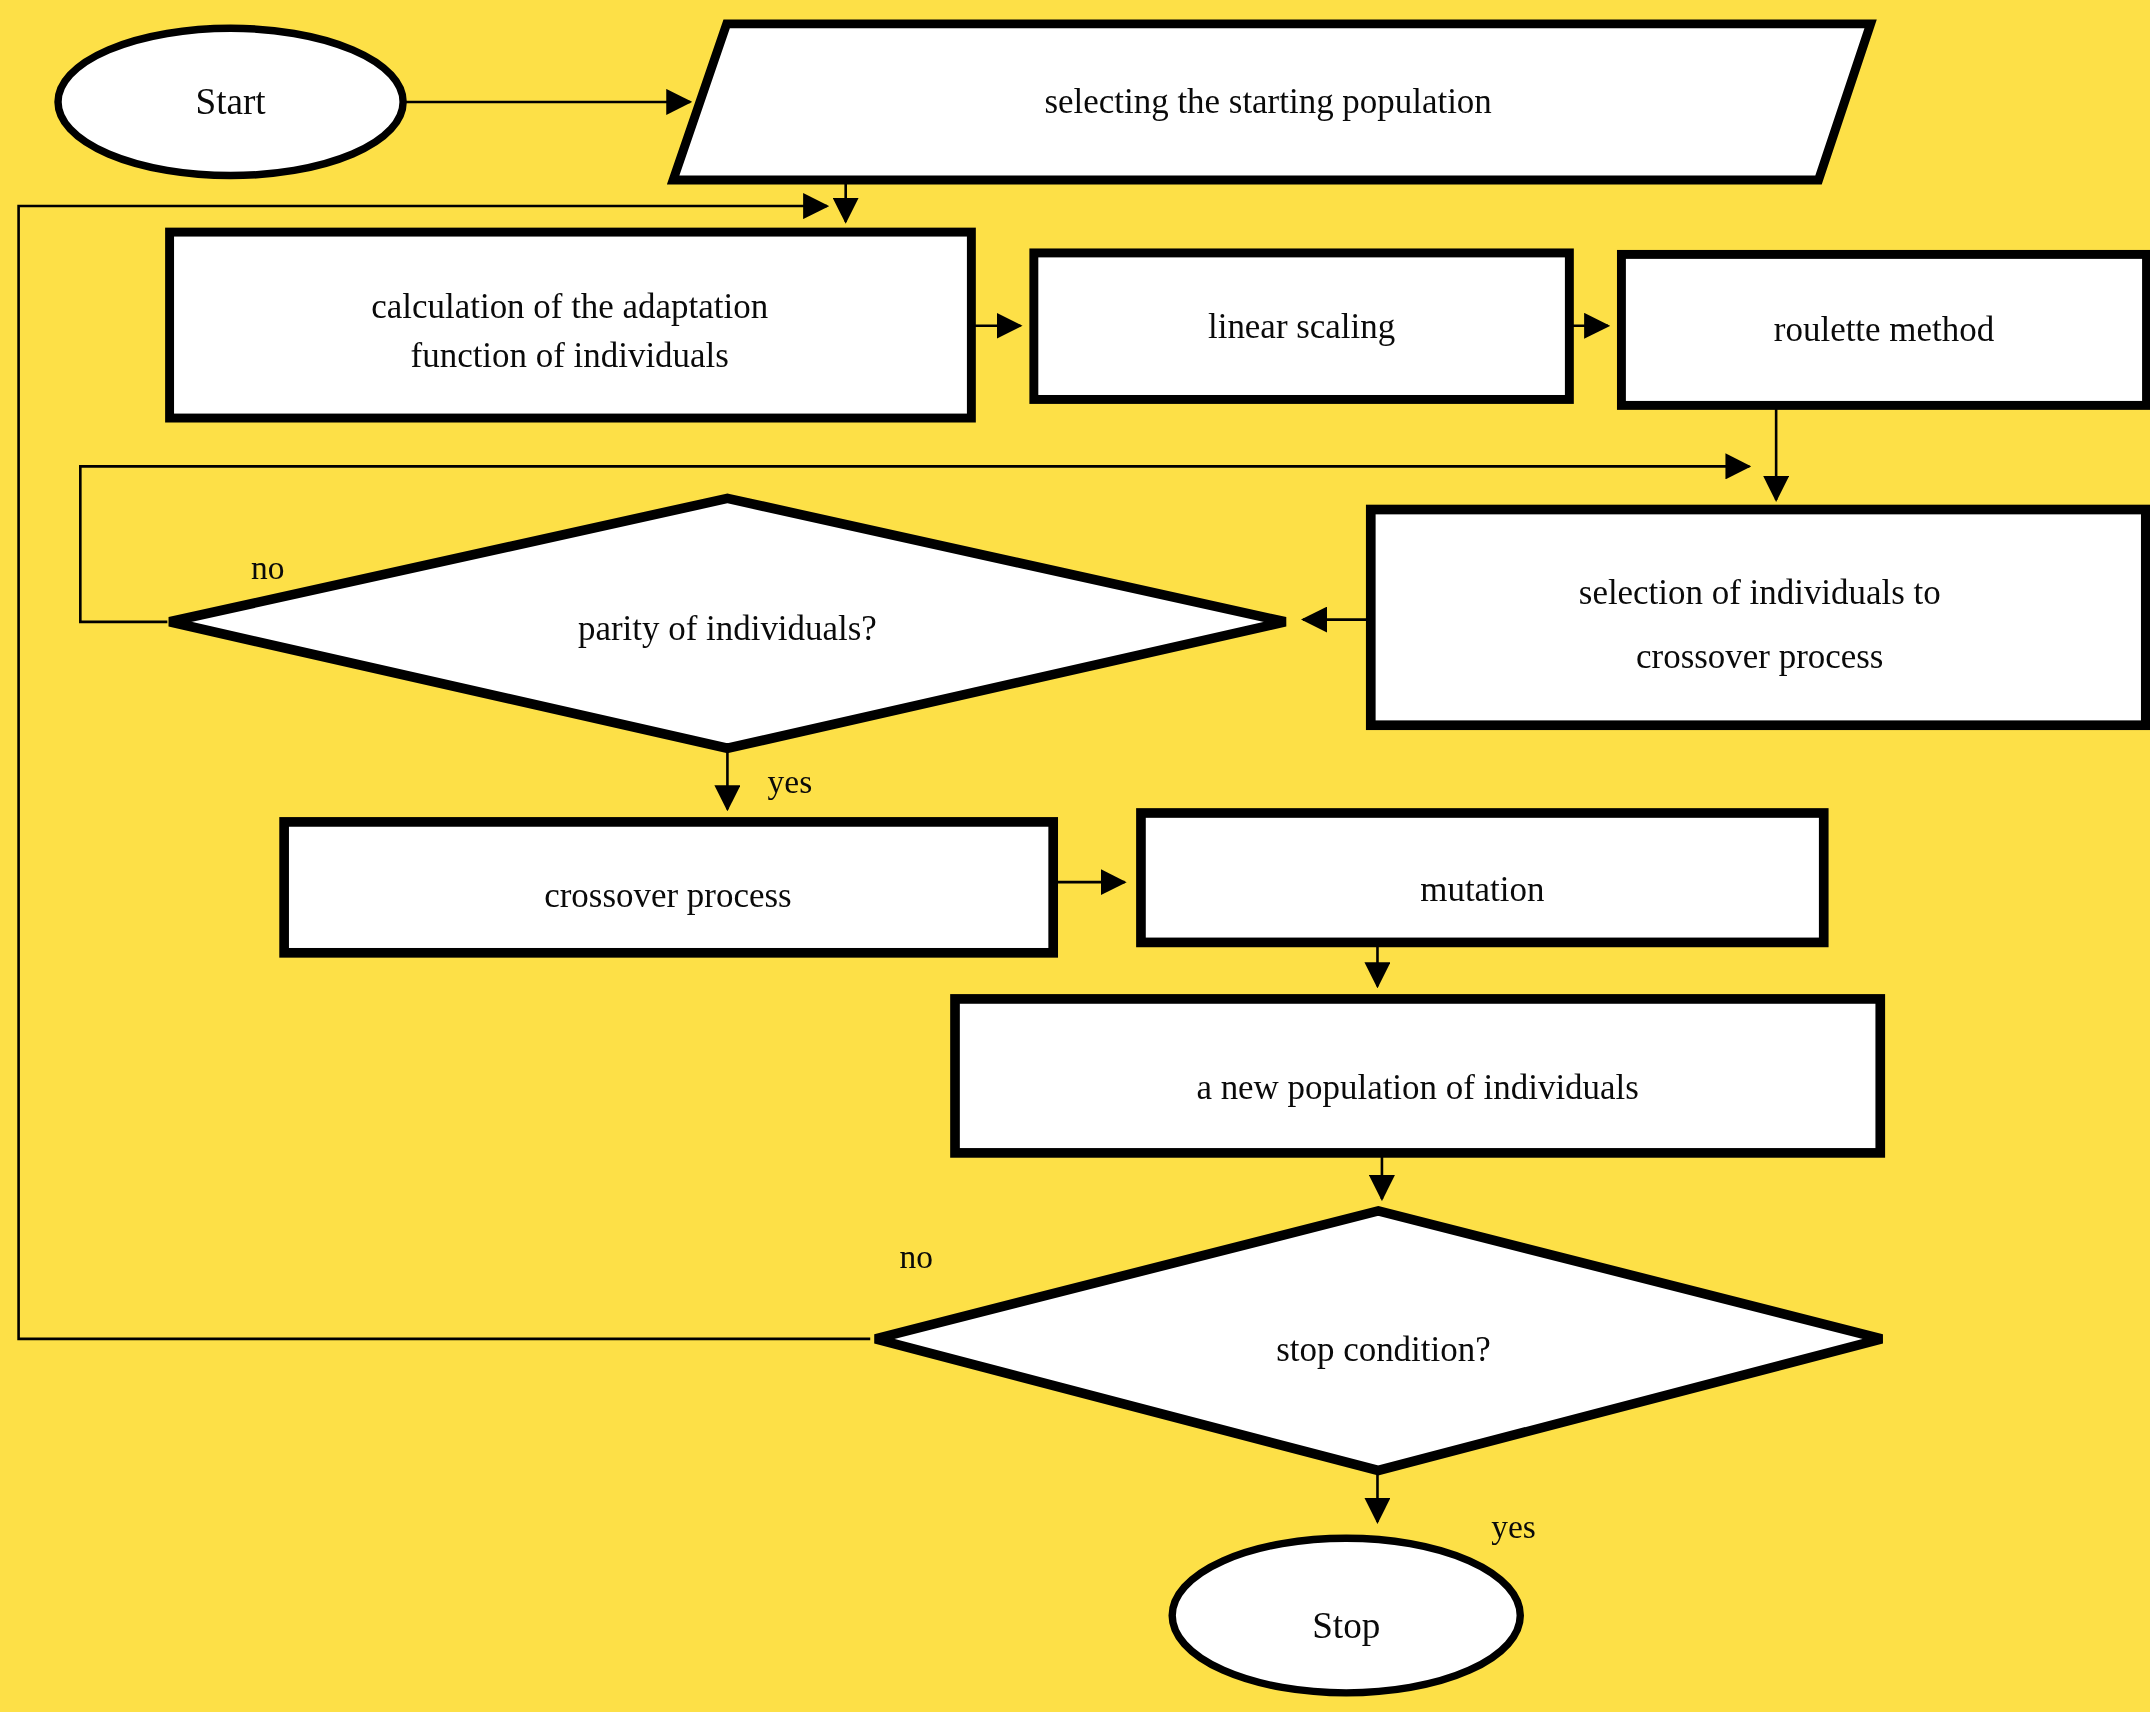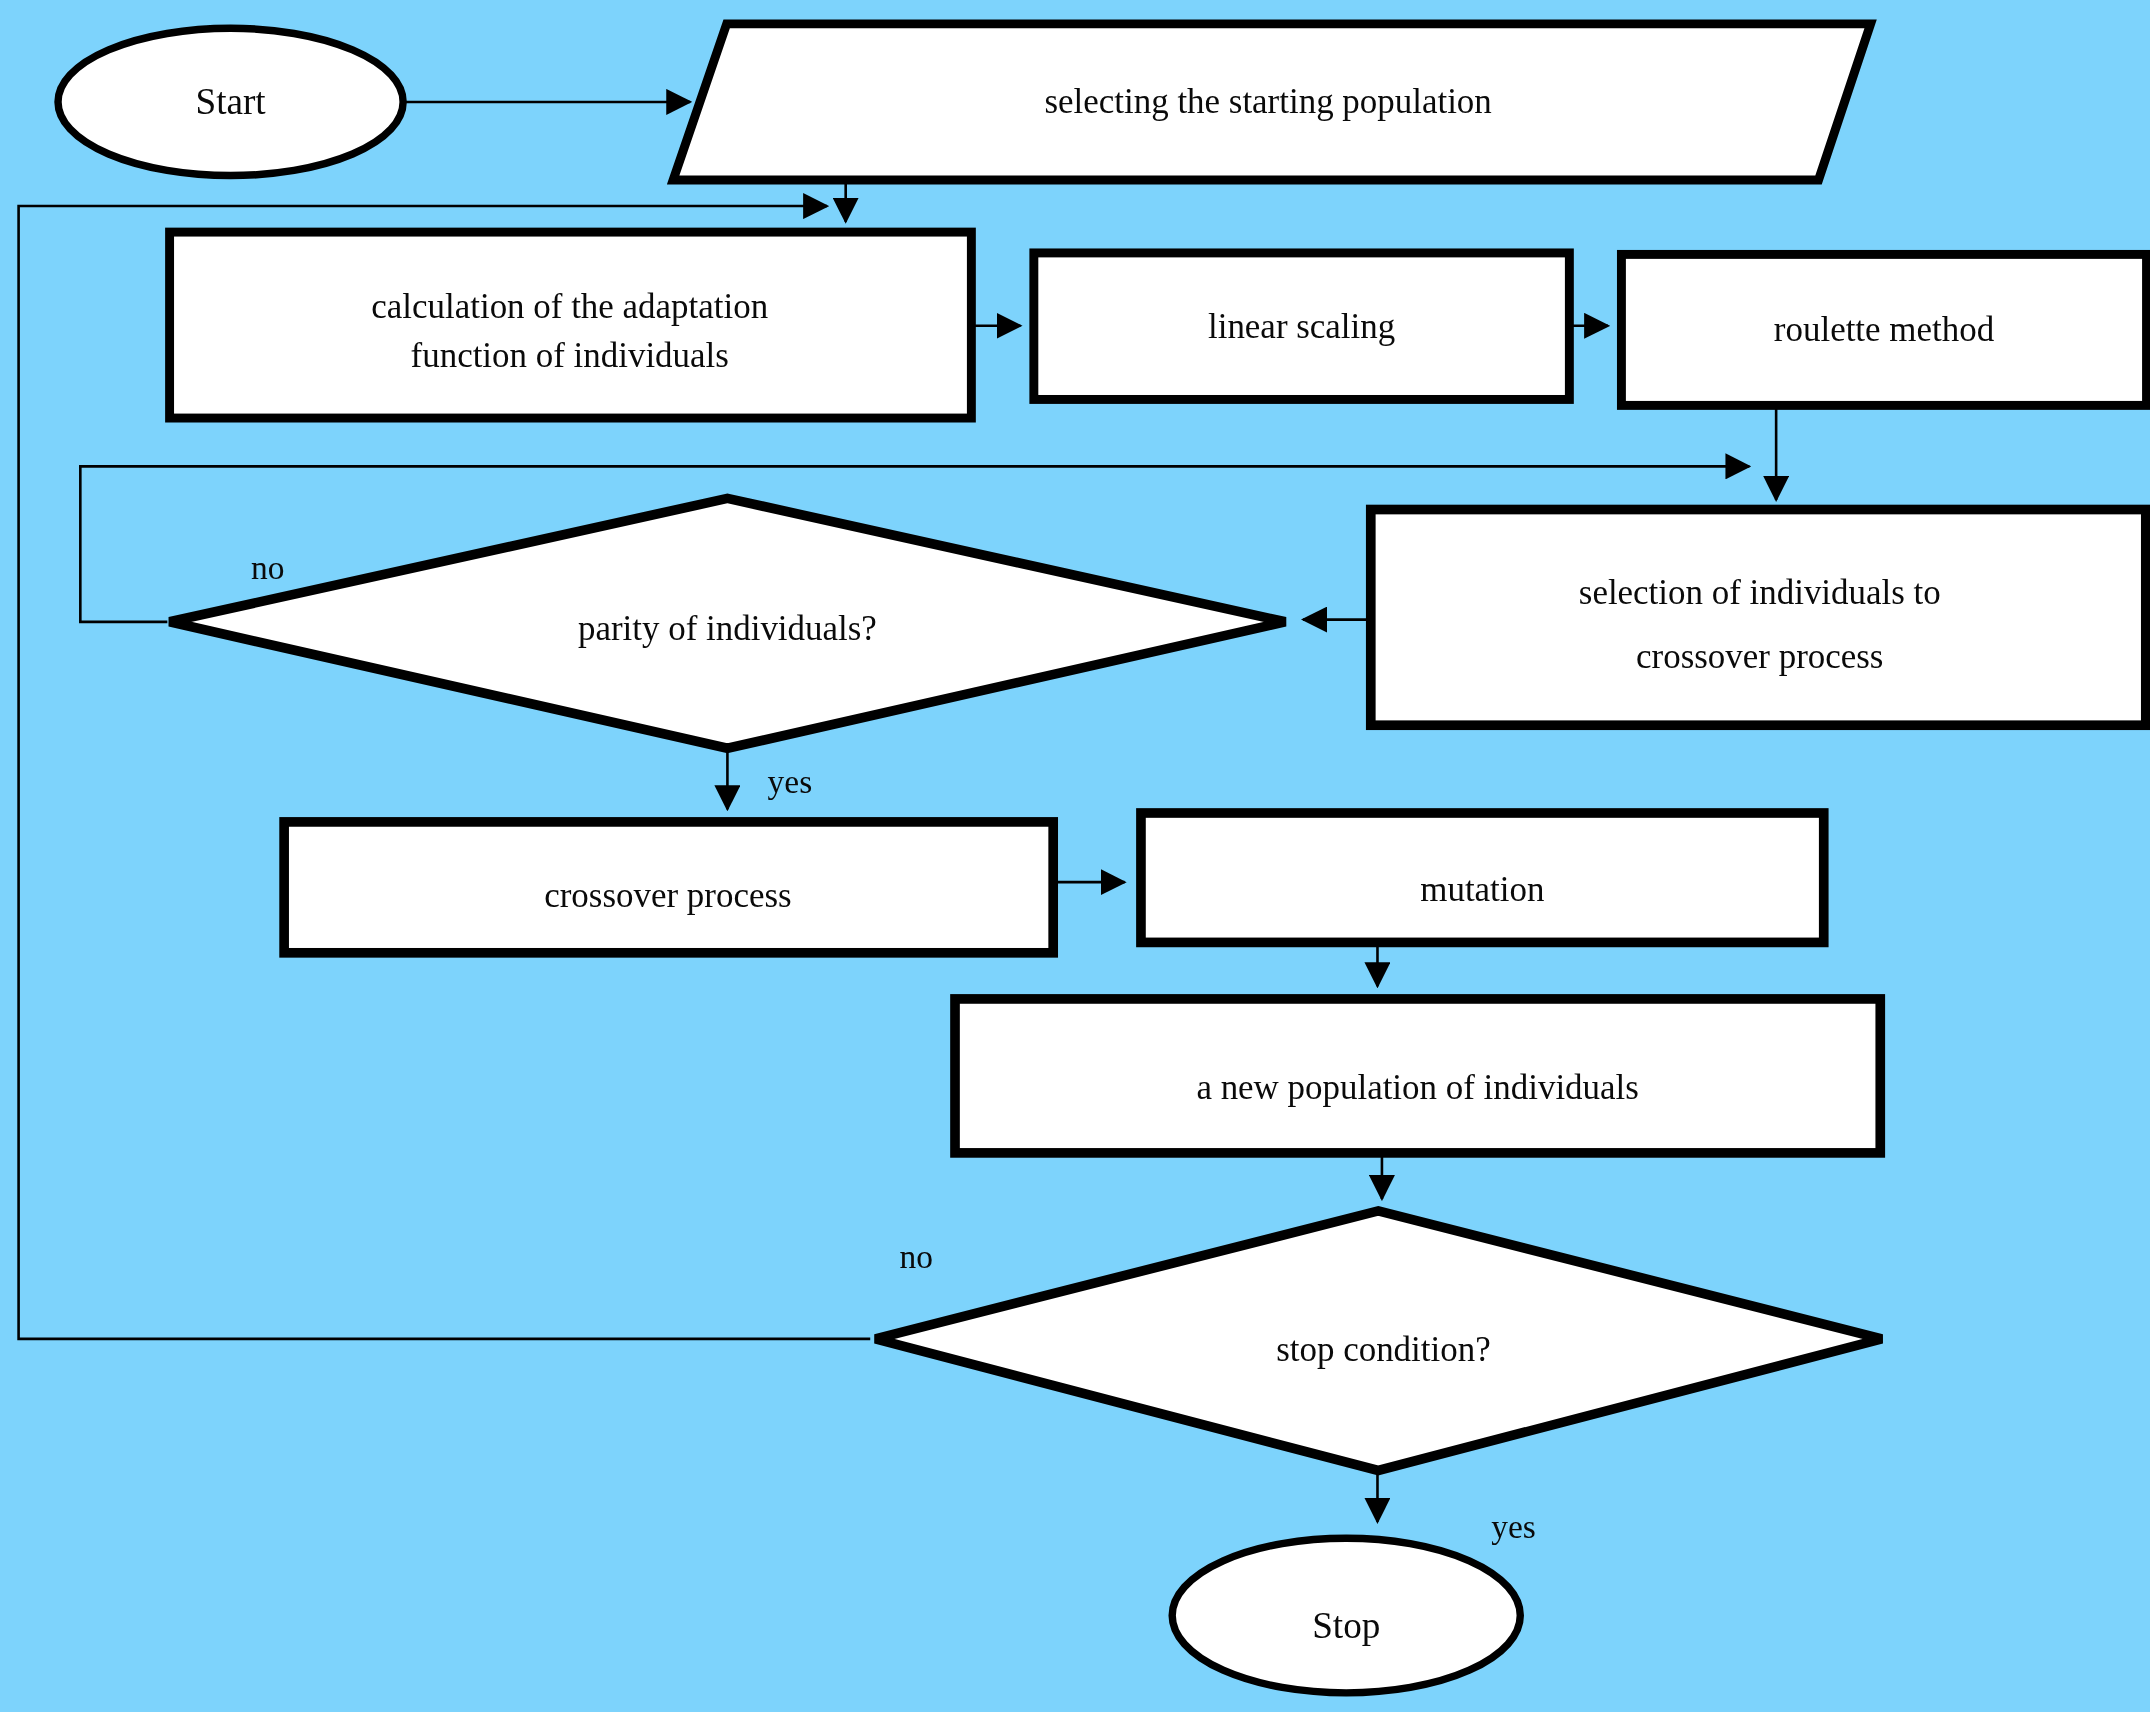--- a/index.html
+++ b/index.html
@@ -4,21 +4,21 @@
 <style>
   html, body {
     margin: 0;
     padding: 0;
     background: #ffffff;
     overflow: hidden;
   }
   .stage {
     width: 2151px;
     height: 1713px;
-    background: #7dd3fc;
+    background: #fde047;
     position: relative;
   }
   svg { display: block; }
   .node-shape {
     fill: #ffffff;
     stroke: #000000;
   }
   .thick { stroke-width: 12px; }
   .thick13 { stroke-width: 13px; }
   .ellipse-stroke { stroke-width: 10px; }

